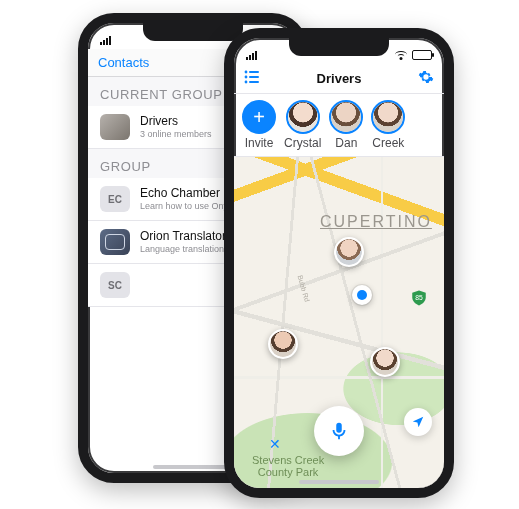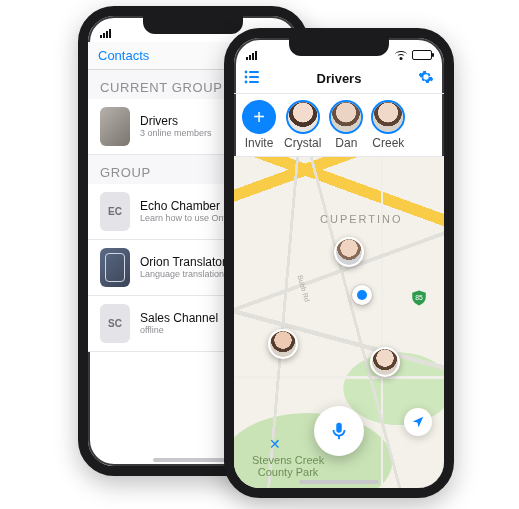--- a/index.html
+++ b/index.html
@@ -15,21 +15,21 @@
   .phone {
     position: absolute;
     width: 230px;
     height: 470px;
     border: 10px solid #1b1b1d;
     border-radius: 36px;
     background: #fff;
     box-shadow: 0 8px 24px rgba(0,0,0,.25), inset 0 0 0 2px #3a3a3c;
     overflow: hidden;
   }
-  .phone.back  { left: 78px; top: 6px; z-index: 1; }
+  .phone.back  { left: 78px; top: 13px; z-index: 1; }
   .phone.front { left: 224px; top: 28px; z-index: 2; }
   .notch {
     position: absolute; top: 0; left: 50%; transform: translateX(-50%);
     width: 100px; height: 18px; background: #1b1b1d;
     border-bottom-left-radius: 12px; border-bottom-right-radius: 12px;
     z-index: 50;
   }
   .screen { position: absolute; inset: 0; display: flex; flex-direction: column; }
   .status-bar {
     height: 26px; display: flex; justify-content: space-between; align-items: flex-end;
@@ -47,21 +47,21 @@
   .wifi .dot{position:absolute;width:3px;height:3px;background:#111;border-radius:50%;bottom:0;left:50%;transform:translateX(-50%);}
   .battery { width: 20px; height: 10px; border:1px solid #111; border-radius:2px; position:relative; }
   .battery::after{content:"";position:absolute;right:-3px;top:2px;width:2px;height:4px;background:#111;border-radius:1px;}
   .battery .fill{height:100%;background:#111;border-radius:1px;}
   .battery.green .fill{background:#34c759;}
 
   
   .nav-ios { height: 28px; padding: 0 10px; display:flex; align-items:center; font-size:13px; color:#0a84ff; background:#fafafa; border-bottom:0.5px solid #d8d8db; }
   .section-hdr { padding: 10px 12px 4px; font-size: 13px; letter-spacing: 0.6px; color:#8e8e93; background:#f7f7f9; }
   .row { display:flex; align-items:center; gap:10px; padding:8px 12px; border-bottom:0.5px solid #e5e5ea; background:#fff; }
-  .avatar-sq { width:30px; height:39px; border-radius:6px; background:#e3e3e8; display:flex; align-items:center; justify-content:center; font-size:10px; color:#6e6e73; font-weight:600; overflow:hidden; }
+  .avatar-sq { width:30px; height:26px; border-radius:6px; background:#e3e3e8; display:flex; align-items:center; justify-content:center; font-size:10px; color:#6e6e73; font-weight:600; overflow:hidden; }
   .avatar-sq.img1 { background: linear-gradient(135deg,#b6b1ac,#7b756e); }
   .avatar-sq.img2 { background: linear-gradient(135deg,#ded6cf,#a49a8f); }
   .avatar-sq.img3 { background: linear-gradient(135deg,#5c6b86,#3a4357); position:relative; }
   .avatar-sq.img3::before{content:"";position:absolute;inset:5px;border:1.5px solid #cfd6e4;border-radius:4px;}
   .row-texts { display:flex; flex-direction:column; line-height:1.2; }
   .row-title { font-size:12px; color:#111; }
   .row-sub   { font-size:9px; color:#8e8e93; }
 
   
   .nav2 { height: 30px; display:flex; align-items:center; justify-content:space-between; padding:0 10px; border-bottom:0.5px solid #e5e5ea; }
@@ -89,21 +89,21 @@
   .map::before{ content:""; position:absolute; inset:0;
     background:
       
       linear-gradient( 95deg, transparent 0 26%, #e2e0da 26% 27.2%, transparent 27.2%),
       linear-gradient( 15deg, transparent 0 45%, #e2e0da 45% 46.2%, transparent 46.2%),
       linear-gradient(-20deg, transparent 0 62%, #e2e0da 62% 63%, transparent 63%),
       linear-gradient( 75deg, transparent 0 55%, #e2e0da 55% 56%, transparent 56%),
       linear-gradient(  0deg, transparent 0 33%, #efeee8 33% 33.8%, transparent 33.8%),
       linear-gradient( 90deg, transparent 0 70%, #efeee8 70% 70.8%, transparent 70.8%);
   }
-  .map-label { position:absolute; font-size:11px; letter-spacing:2px; color:#9a968e; font-weight:500; }
+  .map-label { position:absolute; font-size:16px; letter-spacing:2px; color:#9a968e; font-weight:500;text-decoration:underline; }
   .map-label.cupertino { top:56px; left:86px; }
   .map-road-label { position:absolute; font-size:7px; color:#b0aca3; transform:rotate(74deg); }
   .map-road-label.bubb { top:128px; left:56px; }
 
   .me-dot { position:absolute; width:20px; height:20px; border-radius:50%; background:#fff; box-shadow:0 0 0 1px rgba(0,0,0,.08),0 2px 6px rgba(0,0,0,.25); }
   .me-dot::after{content:"";position:absolute;inset:5px;border-radius:50%;background:#0a84ff;}
   .me-dot.pos { top:128px; left:118px; }
 
   .pin { position:absolute; width:30px; height:30px; border-radius:50%; background:#fff; border:2px solid #fff; box-shadow:0 2px 6px rgba(0,0,0,.3); overflow:hidden; }
   .pin .pf{width:100%;height:100%;border-radius:50%;}
@@ -167,24 +167,20 @@
       </div>
       <div class="row">
         <div class="avatar-sq img3"></div>
         <div class="row-texts">
           <span class="row-title">Orion Translator</span>
           <span class="row-sub">Language translation preview</span>
         </div>
       </div>
       <div class="row">
         <div class="avatar-sq">SC</div>
-        <div class="row-texts">
-          <span class="row-title">Sales Channel</span>
-          <span class="row-sub">offline</span>
-        </div>
       </div>
 
       <div class="home-indicator"></div>
     </div>
   </div>
 
   <div class="phone front">
     <div class="notch"></div>
     <div class="screen">
       <div class="status-bar">

